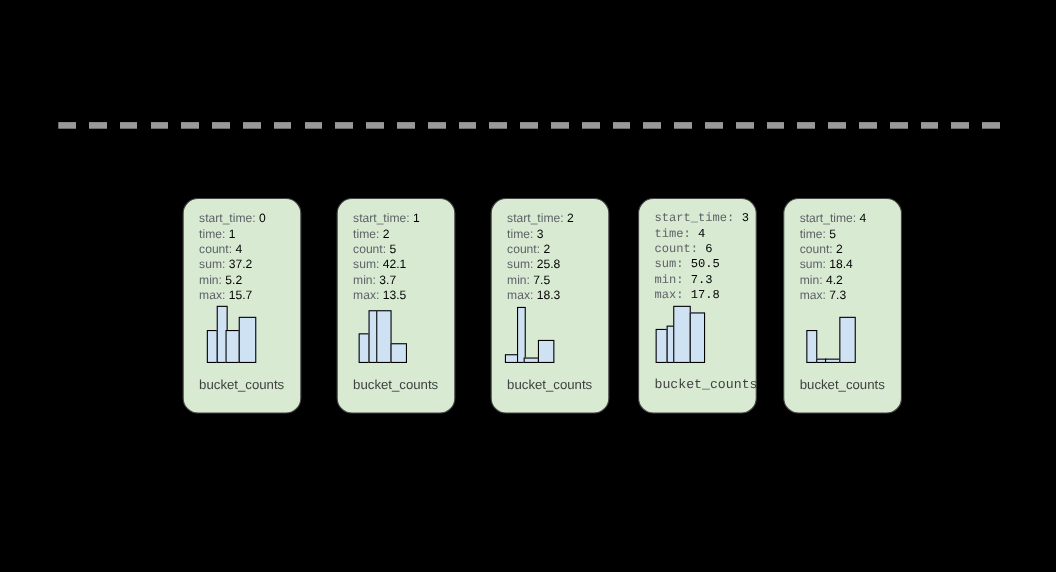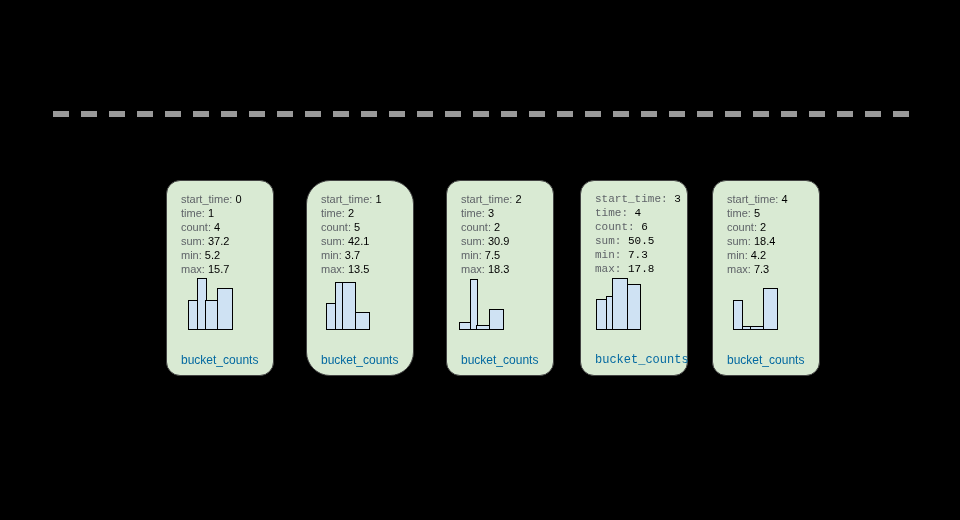--- a/index.html
+++ b/index.html
@@ -39,21 +39,21 @@
     position: absolute;
     top: 152px;
     width: 108px;
     height: 196px;
     background: #d9ead3;
     border: 1px solid #434343;
     border-radius: 14px;
     box-sizing: border-box;
   }
   .card:nth-child(1) { left: 166px; }
-  .card:nth-child(2) { left: 306px; border-radius: 24px; }
+  .card:nth-child(2) { left: 306px; }
   .card:nth-child(3) { left: 446px; }
   .card:nth-child(4) { left: 580px; font-family: Liberation Mono, monospace; }
   .card:nth-child(5) { left: 712px; }
   .fields {
     position: absolute;
     left: 14px;
     top: 11px;
     right: 6px;
   }
   .field-line {
@@ -75,23 +75,23 @@
     background: #cfe2f3;
     border: 1.5px solid #000000;
     box-sizing: border-box;
   }
   .bar + .bar {
     margin-left: -1.5px;
   }
   .card-footer {
     position: absolute;
     left: 14px;
-    top: 172px;
+    top: 162px;
     font-size: 12px;
-    color: #0369a1;
+    color: #404040;
     white-space: nowrap;
   }
 </style>
 </head>
 <body>
 
 <div class="canvas">
   <div class="dashline"></div>
   <div class="cards-row">
   <div class="card">
@@ -128,21 +128,21 @@
           <div class="bar" style="width: 15px; height: 18px;"></div>
         </div>
     <div class="card-footer">bucket_counts</div>
   </div>
 
   <div class="card">
     <div class="fields">
           <div class="field-line"><span class="field-label">start_time: </span><span class="field-value">2</span></div>
           <div class="field-line"><span class="field-label">time: </span><span class="field-value">3</span></div>
           <div class="field-line"><span class="field-label">count: </span><span class="field-value">2</span></div>
-          <div class="field-line"><span class="field-label">sum: </span><span class="field-value">30.9</span></div>
+          <div class="field-line"><span class="field-label">sum: </span><span class="field-value">25.8</span></div>
           <div class="field-line"><span class="field-label">min: </span><span class="field-value">7.5</span></div>
           <div class="field-line"><span class="field-label">max: </span><span class="field-value">18.3</span></div>
         </div>
     <div class="hist" style="left: 12px;">
           <div class="bar" style="width: 12px; height: 8px;"></div>
           <div class="bar" style="width: 8px; height: 51px;"></div>
           <div class="bar" style="width: 14px; height: 5px;"></div>
           <div class="bar" style="width: 15px; height: 21px;"></div>
         </div>
     <div class="card-footer">bucket_counts</div>

